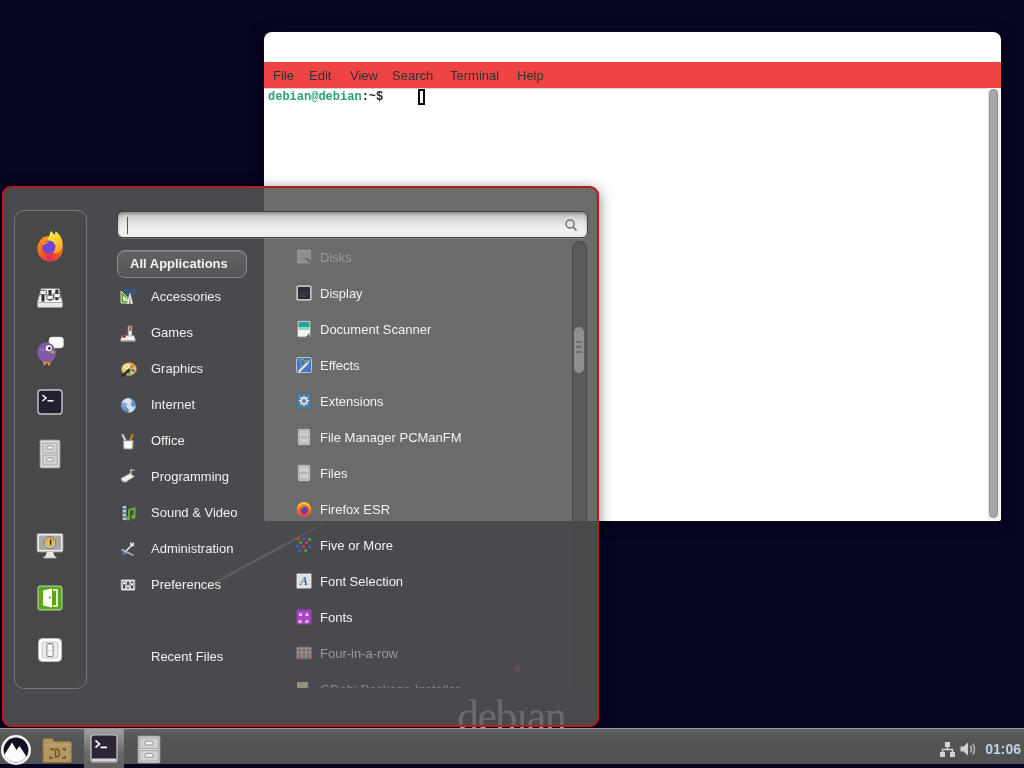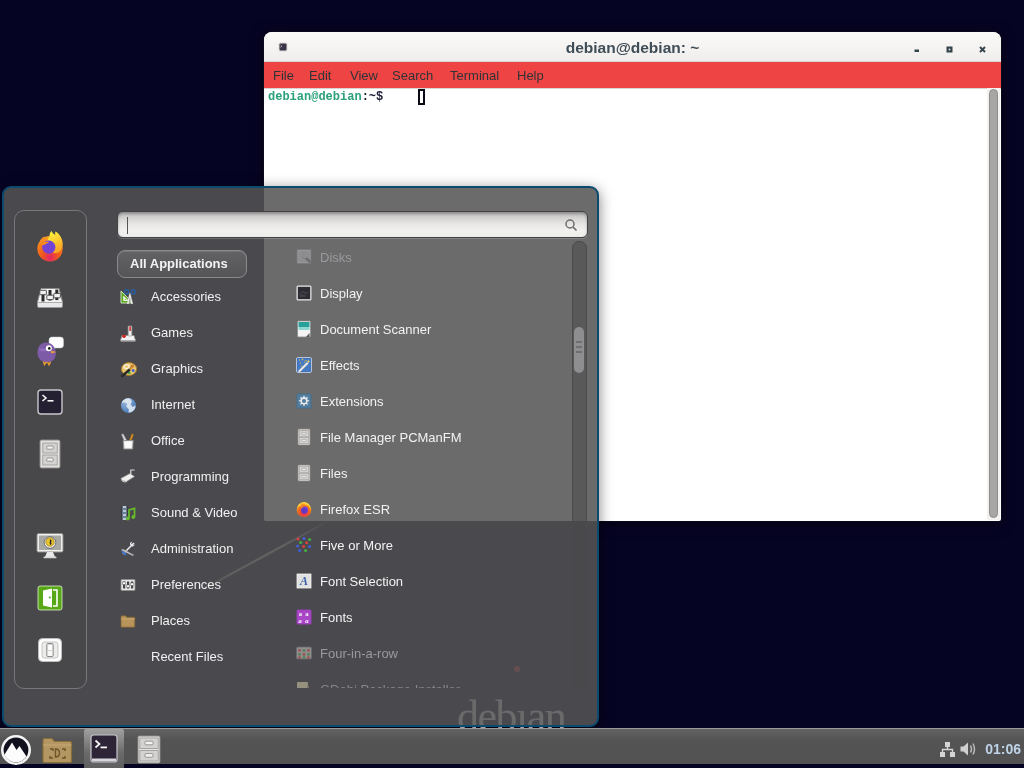--- a/index.html
+++ b/index.html
@@ -33,21 +33,21 @@
   #tbody { position:absolute; left:1px; top:57px; right:1px; bottom:1px; background:#fff; }
   #prompt { position:absolute; left:3px; top:1px; font-family:"Liberation Mono", monospace;
     font-size:12px; font-weight:bold; color:#2aa179; white-space:pre; }
   #prompt .d { color:#1c1b35; font-weight:bold; }
   #cursor { position:absolute; left:153px; top:0px; width:7px; height:16px; border:2px solid #0a0a14; }
   #tscroll { position:absolute; right:1px; top:56px; width:13px; height:432px; background:#f3f2f1; }
   #tthumb { position:absolute; right:2px; top:1px; width:9px; height:429px; background:#a8a6a4; border:1px solid #8f8d8b; border-radius:5px; }
 
   
   #menu { position:absolute; left:2px; top:186px; width:597px; height:541px;
-    background:rgba(85,85,85,0.87); border:2px solid #0c4a6e; border-radius:9px;
+    background:rgba(85,85,85,0.87); border:2px solid #b91c1c; border-radius:9px;
     box-shadow:0 3px 14px rgba(0,0,0,0.5); }
   #sidebar { position:absolute; left:10px; top:22px; width:73px; height:479px;
     border:1px solid #77777a; border-radius:10px; background:rgba(70,70,73,0.35); }
   .sbi { position:absolute; left:30px; width:32px; height:32px; }
 
   #searchbox { position:absolute; left:113px; top:23px; width:471px; height:27px;
     border-radius:6px; background:linear-gradient(#c2c1c0, #e8e7e6 50%, #f2f1f0 75%, #ededec);
     border:1px solid #434345; box-shadow:inset 0 2px 3px rgba(0,0,0,0.28), 0 1px 0 rgba(255,255,255,0.18); }
   #scursor { position:absolute; left:9px; top:5px; width:1px; height:17px; background:#555; }
   #sglass { position:absolute; right:8px; top:6px; width:15px; height:15px; }
@@ -80,38 +80,20 @@
 </style>
 </head>
 <body>
   <div id="wall">
     <div id="streak"></div>
     <div id="dmark">debıan</div>
     <div id="ddot"></div>
   </div>
 
   <div id="term">
-    <div id="tbar">
-      <div id="ttitle">debian@debian: ~</div>
-      <svg class="wbtn" style="left:14px; top:10px;" width="10" height="10" viewBox="0 0 10 10">
-        <rect x="0.5" y="0.5" width="9" height="9" rx="1.5" fill="#dddbd9"></rect>
-        <rect x="1.5" y="1.5" width="7" height="7" rx="1" fill="#3b3348"></rect>
-        <path d="M2.6 3.2 L3.8 4.3 L2.6 5.4" stroke="#eee" stroke-width="0.7" fill="none"></path>
-      </svg>
-      <svg class="wbtn" style="left:650px; top:17px;" width="6" height="4" viewBox="0 0 6 4">
-        <rect x="0.5" y="0.5" width="4.5" height="2.5" fill="#35444c"></rect>
-      </svg>
-      <svg class="wbtn" style="left:682px; top:14px;" width="7" height="7" viewBox="0 0 7 7">
-        <rect x="0.5" y="0.5" width="6" height="6" fill="#35444c"></rect>
-        <rect x="2.7" y="2.7" width="1.6" height="1.6" fill="#f4f4f2"></rect>
-      </svg>
-      <svg class="wbtn" style="left:715px; top:14px;" width="7" height="7" viewBox="0 0 7 7">
-        <path d="M1 1 L6 6 M6 1 L1 6" stroke="#35444c" stroke-width="1.9"></path>
-      </svg>
-    </div>
     <div id="tmenu">
       <span style="left:9px;">File</span>
       <span style="left:45px;">Edit</span>
       <span style="left:86px;">View</span>
       <span style="left:128px;">Search</span>
       <span style="left:186px;">Terminal</span>
       <span style="left:253px;">Help</span>
     </div>
     <div id="tbody">
       <div id="prompt">debian@debian<span class="d">:~$</span></div>
@@ -299,27 +281,20 @@
           <rect x="1" y="2.5" width="14" height="11" rx="1" fill="#e8e8e8" stroke="#8a8a8a" stroke-width="0.8"></rect>
           <rect x="3" y="4.5" width="2.2" height="7" fill="#444"></rect>
           <rect x="2.4" y="5" width="3.4" height="2.4" fill="#f8f8f8" stroke="#666" stroke-width="0.5"></rect>
           <rect x="7" y="4.5" width="2.2" height="7" fill="#444"></rect>
           <rect x="6.4" y="8" width="3.4" height="2.4" fill="#f8f8f8" stroke="#666" stroke-width="0.5"></rect>
           <rect x="11" y="4.5" width="2.2" height="7" fill="#444"></rect>
           <rect x="10.4" y="6" width="3.4" height="2.4" fill="#f8f8f8" stroke="#666" stroke-width="0.5"></rect>
         </svg></span>
       <span class="ct">Preferences</span>
     </div>
-    <div class="cat" style="top:415px;">
-      <span class="ci"><svg width="16" height="16" viewBox="0 0 16 16">
-          <path d="M1 13.5 L1 3.5 Q1 2.8 1.7 2.8 L5.5 2.8 L6.8 4.2 L14 4.2 Q14.8 4.2 14.8 5 L14.8 13.5 Q14.8 14.2 14 14.2 L1.8 14.2 Q1 14.2 1 13.5 Z" fill="#b8945a" stroke="#7a5f30" stroke-width="0.8"></path>
-          <path d="M1 6 L14.8 6" stroke="#c9a86e" stroke-width="1"></path>
-        </svg></span>
-      <span class="ct">Places</span>
-    </div>
     <div class="cat" style="top:451px;">
       <span class="ct">Recent Files</span>
     </div>
 
     <div class="app dim" style="top:51px;">
       <span class="ai"><svg width="18" height="18" viewBox="0 0 18 18">
           <rect x="2" y="1.5" width="14" height="14" rx="1" fill="#9a9a9c" stroke="#77777a" stroke-width="0.8"></rect>
           <rect x="3.2" y="2.7" width="11.6" height="11.6" fill="#8e8e90"></rect>
           <path d="M10.2 4.2 a3.2 3.2 0 1 0 2.4 5.4 L16 13 L14.5 15 L10.5 11 a3.2 3.2 0 0 1 -0.3 -6.8 Z" fill="#6e6e72"></path>
           <circle cx="9.6" cy="7.3" r="1.2" fill="#8e8e90"></circle>

